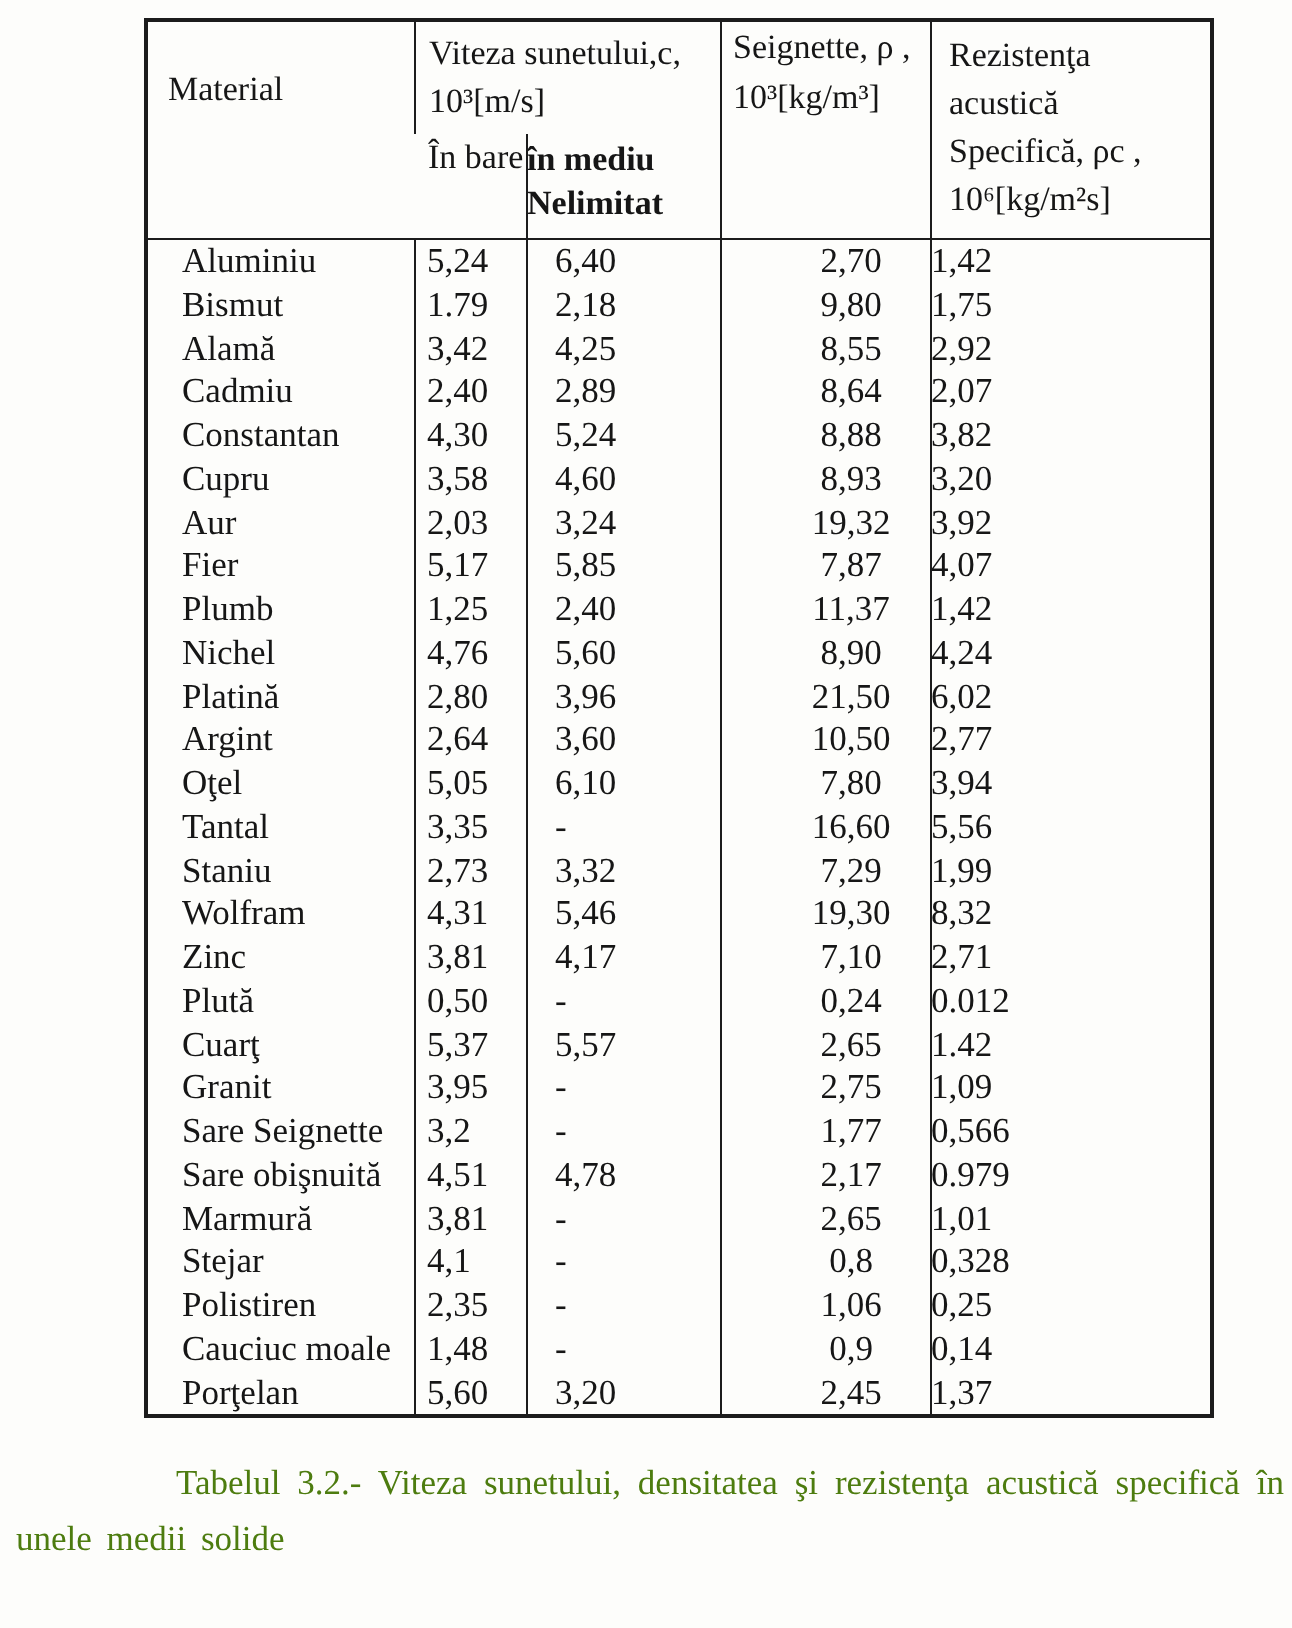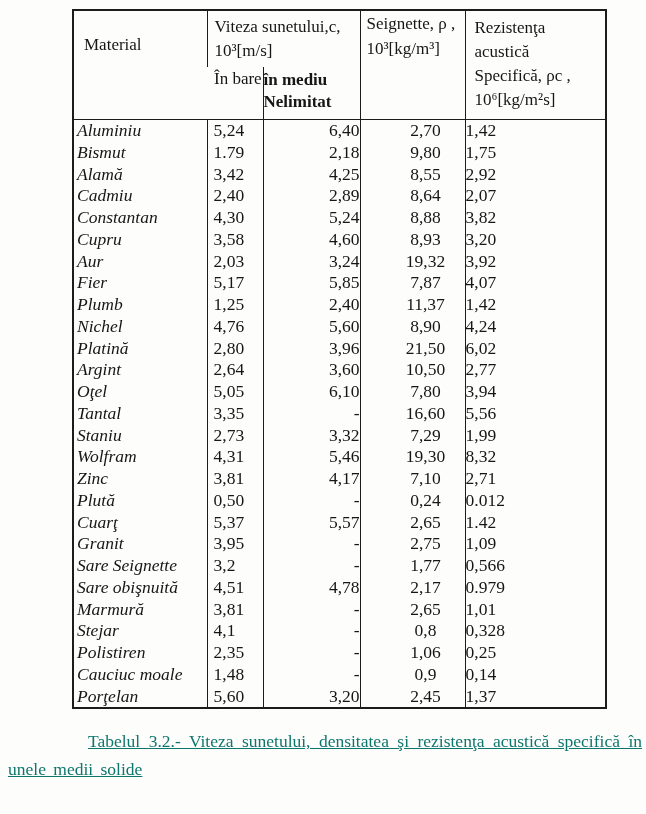--- a/index.html
+++ b/index.html
@@ -72,39 +72,38 @@
     border-bottom: 1.7px solid #1c1c1c;
     margin-top: 12px;
   }
   th.h-impedance .hl { line-height: 24px; }
   
   .data-table tbody td {
     height: 21.75px;
     font-size: 17.5px;
     line-height: 21.75px;
   }
-  td.col-material { padding-left: 3px; font-style: italic; }
+  td.col-material { padding-left: 17px; }
   td.col-bars     { padding-left: 6px; }
-  td.col-medium   { padding-left: 14px; text-align: right; }
+  td.col-medium   { padding-left: 14px; }
   td.col-density  { text-align: center; padding-left: 26px; }
   td.col-impedance{ text-align: left; }
   
   .caption {
     position: absolute;
     left: 8px;
     top: 728px;
     width: 634px;
     margin: 0;
     font-size: 17.5px;
     line-height: 27.5px;
     text-align: justify;
     text-indent: 80px;
     word-spacing: 3px;
-    color: #0f766e;
-    text-decoration: underline;
+    color: #4d7c0f;
   }
 </style>
 </head>
 <body>
 
 <div class="page">
 
   <table class="data-table">
     <colgroup>
       <col style="width:134px">

